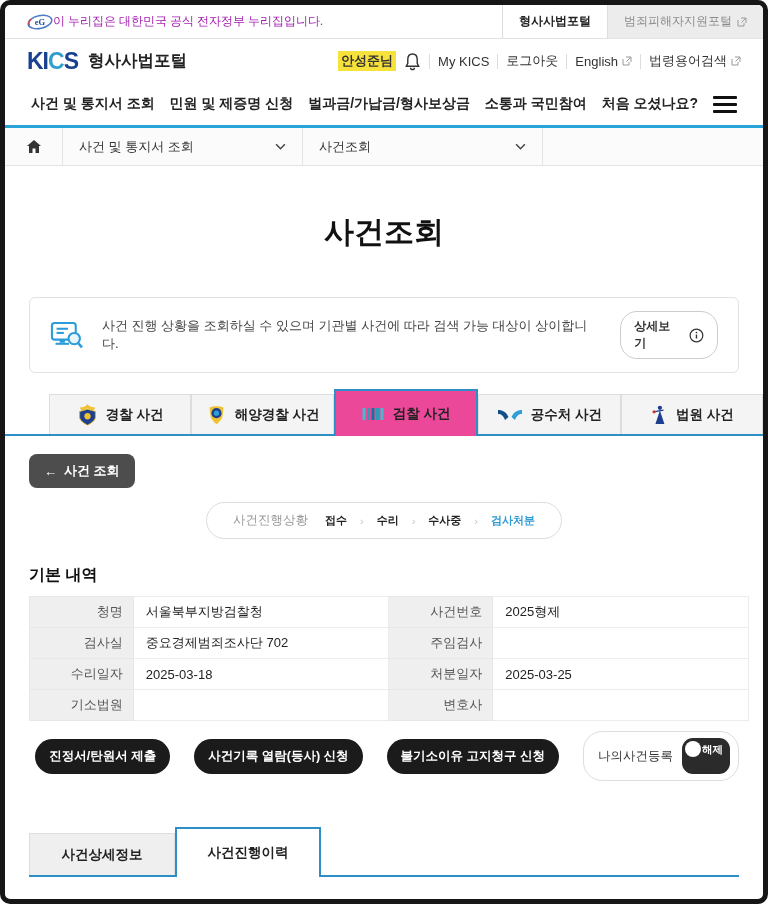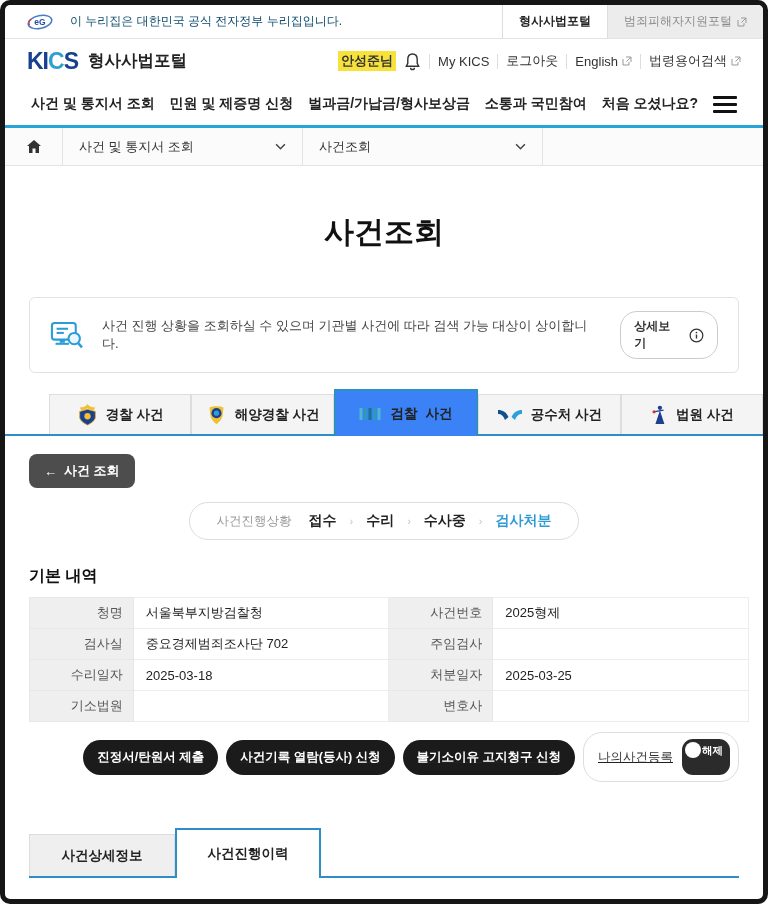--- a/index.html
+++ b/index.html
@@ -1,21 +1,21 @@
 <!DOCTYPE html>
 <html><head>
 <meta charset="utf-8">
 <style>
   * { box-sizing: border-box; margin: 0; padding: 0; }
   body { width: 768px; height: 904px; background:#fff; font-family:"Liberation Sans","DejaVu Sans",sans-serif; color:#222; }
   .frame { width:768px; height:904px; border:5px solid #161616; border-radius:10px; overflow:hidden; background:#fff; }
 
   
   .topbar { height:34px; display:flex; justify-content:space-between; align-items:stretch; border-bottom:1px solid #e3e3e3; padding-left:22px; }
-  .topbar-left { display:flex; align-items:center; gap:17px; font-size:12px; color:#0c4a6e; }
+  .topbar-left { display:flex; align-items:center; gap:0; font-size:12px; color:#a21caf;font-family:Liberation Serif, serif; }
   .tb-tabs { display:flex; }
   .tb-tab { display:flex; align-items:center; justify-content:center; gap:5px; padding:0 16px; font-size:12px; cursor:pointer; }
   .tb-tab.active { background:#fff; border-left:1px solid #ddd; border-right:1px solid #ddd; color:#222; font-weight:600;}
   .tb-tab.gray { background:#ececec; color:#8a8a8a; }
 
   
   .header { height:44px; display:flex; justify-content:space-between; align-items:center; padding:0 22px; }
   .brand { display:flex; align-items:center; gap:10px; }
   .logo { font-size:23px; font-weight:800; color:#17418f; letter-spacing:-1px; }
   .logo .c { color:#2f9fd0; }
@@ -40,41 +40,41 @@
   .page-title { text-align:center; font-size:30px; font-weight:800; color:#111; margin:46px 0 44px; }
 
   
   .info-box { margin:0 24px; border:1px solid #e2e2e2; border-radius:6px; padding:13px 20px; display:flex; align-items:center; gap:18px; }
   .info-text { font-size:13px; color:#444; }
   .detail-pill { display:inline-flex; align-items:center; gap:7px; border:1px solid #ccc; border-radius:17px; padding:6px 13px; font-size:12px; font-weight:700; color:#333; cursor:pointer; }
 
   
   .agency-tabs { margin-top:16px; display:flex; align-items:flex-end; border-bottom:2px solid #2d8fc5;padding-left:44px; }
   .atab { flex:1; height:40px; display:flex; align-items:center; justify-content:center; gap:8px; background:#f4f4f4; border:1px solid #ddd; border-bottom:none; font-size:13.5px; font-weight:700; color:#222; cursor:pointer; }
-  .atab.active { height:47px; background:#3b82f6; border:2px solid #2d8fc5; border-bottom:none; margin-bottom:-2px;font-family:Liberation Mono, monospace; }
+  .atab.active { height:47px; background:#ec4899; border:2px solid #2d8fc5; border-bottom:none; margin-bottom:-2px; }
 
   .back-btn { margin:18px 24px 0; display:inline-flex; align-items:center; gap:7px; background:#4d4d4d; color:#fff; border:none; border-radius:8px; padding:8px 15px; font-size:13px; font-weight:600; cursor:pointer; font-family:inherit; }
 
   
   .progress-wrap { display:flex; justify-content:center; margin-top:14px; }
   .progress { display:flex; align-items:center; gap:13px; border:1px solid #ddd; border-radius:22px; padding:9px 26px; }
   .p-label { font-size:12.5px; color:#999; margin-right:4px; }
-  .p-step { font-size:14px; font-weight:700; color:#222; }
+  .p-step { font-size:11px; font-weight:700; color:#222; }
   .p-step.active { color:#2e9bd6; }
   .p-sep { color:#c4c4c4; font-size:11px; }
 
   .section-title { margin:26px 24px 10px; font-size:16px; font-weight:800; color:#111; }
 
   
   .basic-table { margin:0 24px; width:720px; border-collapse:collapse; font-size:13px; }
   .basic-table th { background:#efefef; text-align:right; font-weight:400; color:#555; padding:6px 10px; width:104px; border:1px solid #e7e7e7; }
   .basic-table td { background:#fff; text-align:left; color:#222; padding:6px 12px; width:256px; border:1px solid #ececec; height:27px; }
 
   
-  .actions { margin:10px 24px 0; display:flex; justify-content:flex-end; align-items:center; gap:8px;text-decoration:underline; }
+  .actions { margin:10px 24px 0; display:flex; justify-content:flex-end; align-items:center; gap:24px; }
   .blk-btn { background:#1b1b1b; color:#fff; border:none; border-radius:18px; padding:9px 14px; font-size:12.5px; font-weight:600; cursor:pointer; font-family:inherit; }
   .toggle-wrap { display:flex; align-items:center; gap:9px; border:1px solid #ddd; border-radius:19px; padding:6px 8px 6px 14px; font-size:12.5px; color:#333; }
   .toggle { position:relative; width:48px; height:36px; background:#2b2b2b; border-radius:11px; cursor:pointer; display:inline-block; }
   .toggle .knob { position:absolute; left:3px; top:3px; width:16px; height:16px; background:#fff; border-radius:50%; }
   .toggle .tg-text { position:absolute; right:7px; top:5px; font-size:10.5px; color:#fff; font-weight:600; }
 
   
   .detail-tabs { margin:46px 24px 0; display:flex; align-items:flex-end; border-bottom:2px solid #2d8fc5; }
   .dtab { width:146px; height:42px; display:flex; align-items:center; justify-content:center; background:#efefef; border:1px solid #ddd; border-bottom:none; font-size:13.5px; font-weight:700; color:#222; cursor:pointer; }
   .dtab.active { height:50px; background:#fff; border:2px solid #2d8fc5; border-bottom:none; margin-bottom:-2px; }

